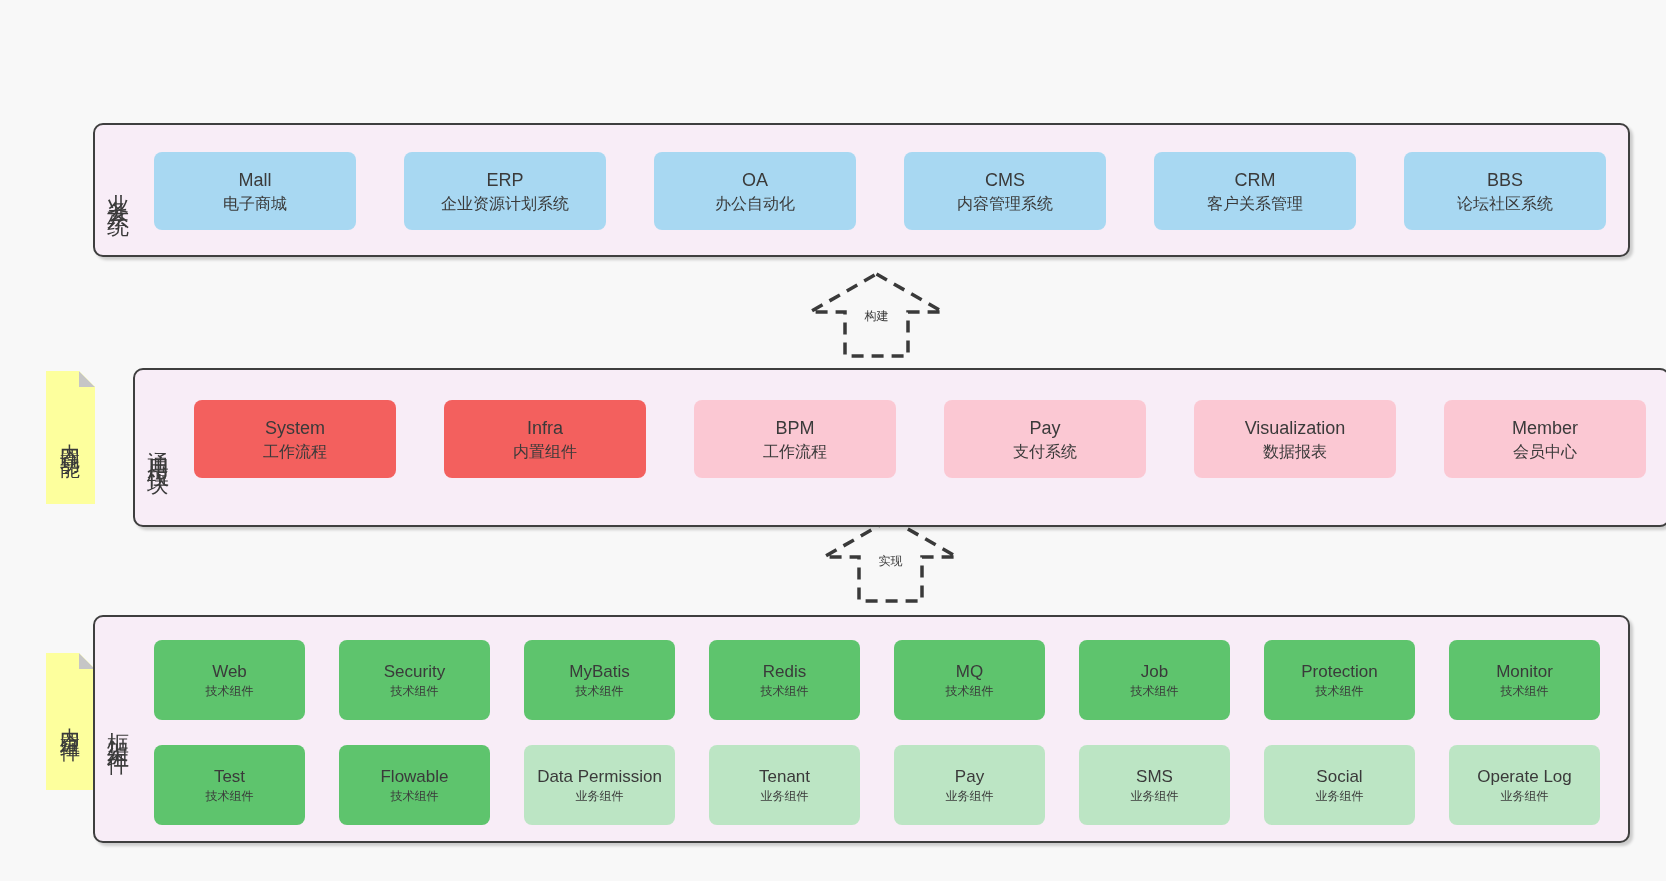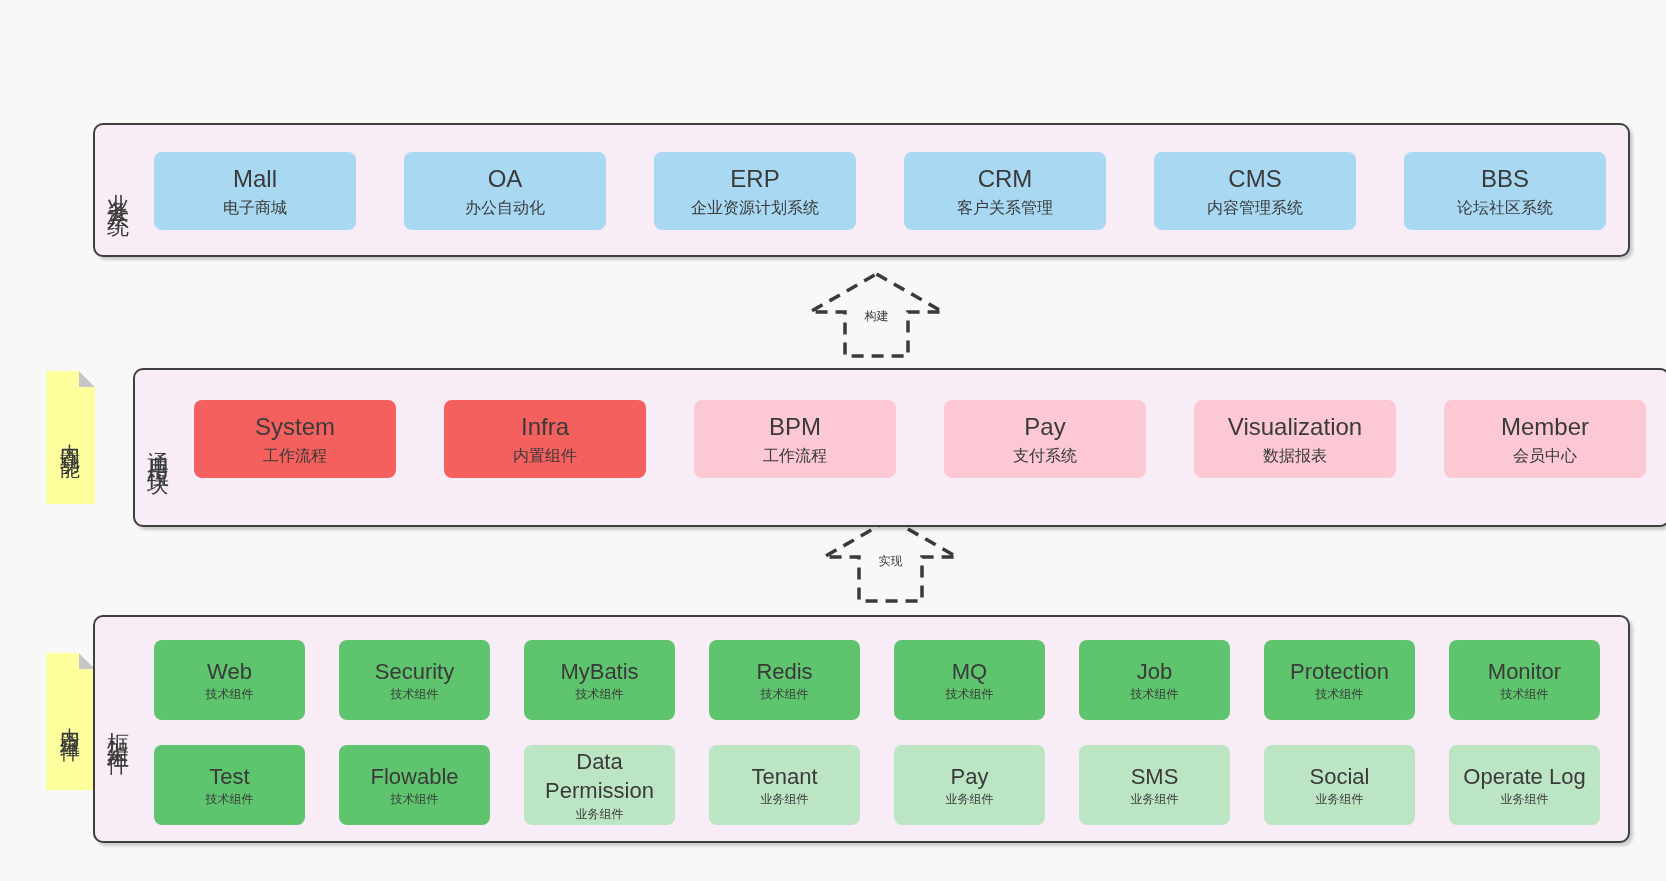--- a/index.html
+++ b/index.html
@@ -40,23 +40,23 @@
   .rows{position:absolute;left:59px;top:23px;display:flex;flex-direction:column;gap:25px;}
   .rows .grid-8{position:static;}
 
   
   .card{
     border-radius:8px;display:flex;flex-direction:column;align-items:center;
     justify-content:center;text-align:center;color:var(--ink);
   }
   .grid-6 .card{width:202px;height:78px;}
   .grid-8 .card{width:151px;height:80px;}
-  .card-name{font-size:24px;line-height:1.45;}
+  .card-name{font-size:18px;line-height:1.45;}
   .card-desc{font-size:16px;line-height:1.4;}
-  .grid-8 .card-name{font-size:22px;line-height:1.3;text-align:center;}
+  .grid-8 .card-name{font-size:17px;line-height:1.3;text-align:center;}
   .grid-8 .card-desc{font-size:12px;line-height:1.35;}
   .v-blue{background:var(--blue);}
   .v-red{background:var(--red);}
   .v-pink{background:var(--pink);text-align:center;}
   .v-green{background:var(--green);}
   .v-lightgreen{background:var(--lightgreen);}
 
   
   .arrow{position:absolute;width:137px;height:86px;z-index:0;}
   .arrow svg{display:block;}
@@ -80,34 +80,34 @@
   </div>
 
   <section class="layer" style="top:123px;height:134px;">
     <div class="vlabel">业务系统</div>
     <div class="grid grid-6" style="top:27px;">
         <div class="card v-blue">
           <div class="card-name">Mall</div>
           <div class="card-desc">电子商城</div>
         </div>
         <div class="card v-blue">
+          <div class="card-name">ERP</div>
+          <div class="card-desc">企业资源计划系统</div>
+        </div>
+        <div class="card v-blue">
           <div class="card-name">OA</div>
           <div class="card-desc">办公自动化</div>
         </div>
         <div class="card v-blue">
-          <div class="card-name">ERP</div>
-          <div class="card-desc">企业资源计划系统</div>
+          <div class="card-name">CMS</div>
+          <div class="card-desc">内容管理系统</div>
         </div>
         <div class="card v-blue">
           <div class="card-name">CRM</div>
           <div class="card-desc">客户关系管理</div>
-        </div>
-        <div class="card v-blue">
-          <div class="card-name">CMS</div>
-          <div class="card-desc">内容管理系统</div>
         </div>
         <div class="card v-blue">
           <div class="card-name">BBS</div>
           <div class="card-desc">论坛社区系统</div>
         </div>
       </div>
   </section>
 
   <div class="arrow" style="left:808px;top:272px;">
     <svg width="137" height="86" viewBox="0 0 137 86">

